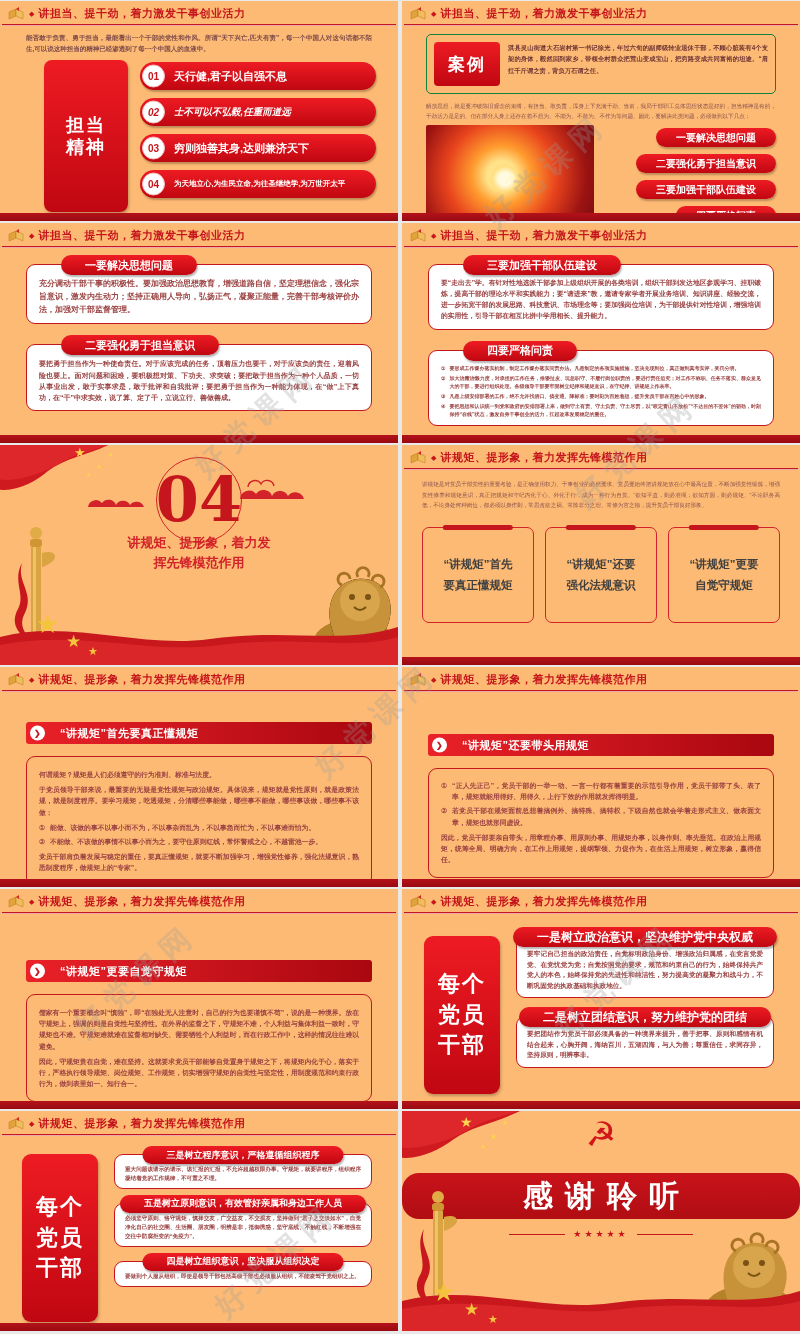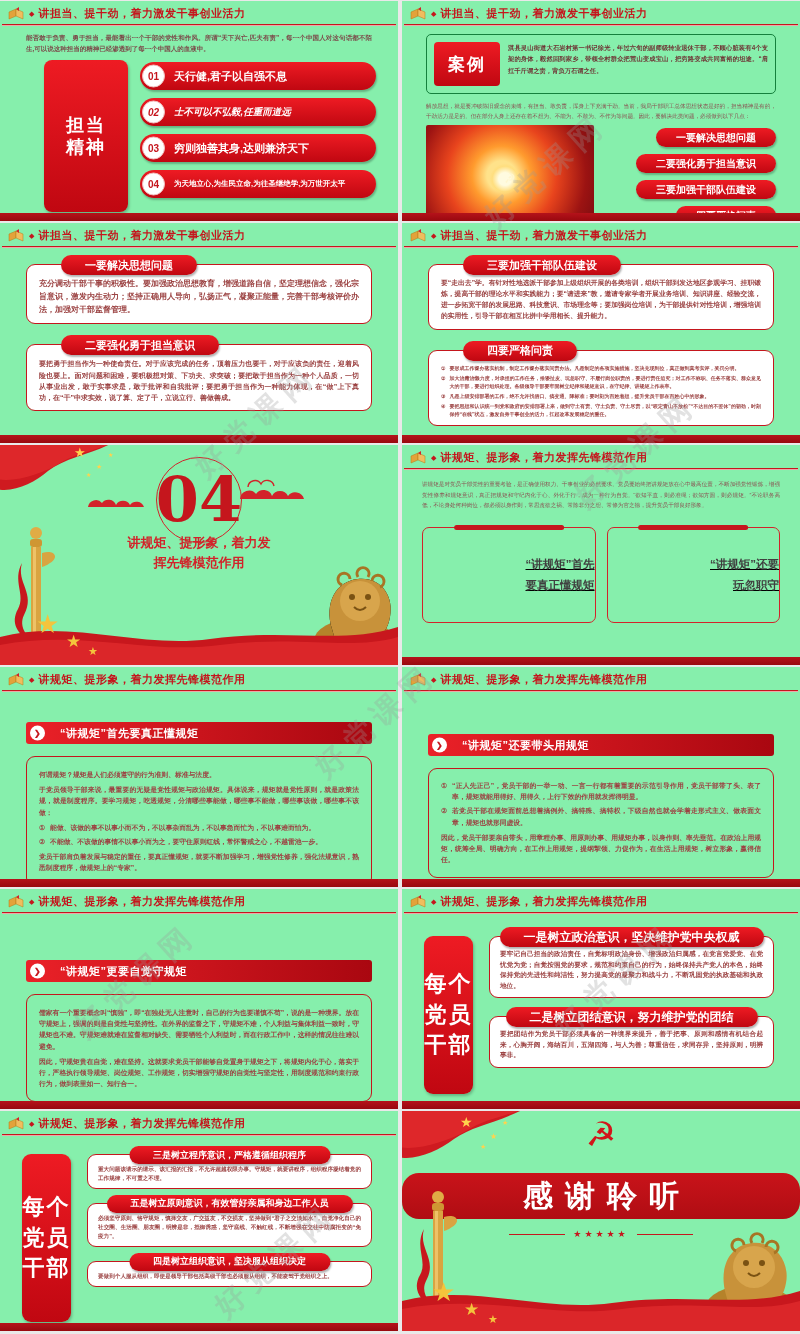--- a/index.html
+++ b/index.html
@@ -1,19 +1,19 @@
 <!DOCTYPE html>
 <html><head>
 <meta charset="utf-8">
 <style>
   * { margin:0; padding:0; box-sizing:border-box; }
   html,body { width:800px; background:#ffffff; font-family:"Liberation Sans",sans-serif; }
   .deck { position:relative; width:800px; height:1334px; background:#e9e9e9; overflow:hidden; }
   .grid { position:absolute; inset:0; display:grid; grid-template-columns:398px 398px; grid-auto-rows:220px; gap:2px 4px; padding-top:1px; }
-  .slide { position:relative; background:#86efac; overflow:hidden; }
+  .slide { position:relative; background:#fdba74; overflow:hidden; }
 
   
   .sl-head { display:flex; align-items:center; gap:4px; padding:5px 8px 3px 8px; }
   .sl-head .ttl { color:#c5161d; font-weight:bold; font-size:11px; letter-spacing:.5px; }
   .diamond { color:#c5161d; font-size:7px; line-height:1; }
   .headline { border-top:1px solid #c5161d; border-bottom:1px solid #eba9a9; height:2px; margin:0 2px; }
   .bottombar { position:absolute; left:0; right:0; bottom:0; height:8px; background:linear-gradient(180deg,#b5121a,#99090f); }
 
   .redgrad { background:linear-gradient(180deg,#ee1b23,#c00711); }
 
@@ -67,41 +67,41 @@
                 border:1px solid #d2232a; border-radius:50%; display:flex; align-items:center; justify-content:center; }
   .s5 .bignum span { font-family:"DejaVu Serif",serif; font-weight:bold; font-size:62px; color:#c5161d; line-height:1; }
   .s5-title { position:absolute; left:0; right:0; top:88px; text-align:center; color:#d2232a; font-weight:bold;
               font-size:13px; line-height:1.55; }
   svg.deco { position:absolute; }
 
   
   .s6-para { font-size:5.6px; line-height:1.9; color:#8a5252; margin:9px 20px 0 20px; text-align:justify; }
   .s6-cards { display:flex; gap:11px; margin:16px 20px 0 20px; }
   .s6-card { position:relative; flex:1; height:96px; border:1px solid #d2232a; border-radius:7px;
-             display:flex; flex-direction:column; align-items:flex-end; justify-content:center; gap:6px;text-decoration:underline; }
+             display:flex; flex-direction:column; align-items:center; justify-content:center; gap:6px; }
   .s6-card::before { content:""; position:absolute; top:-2.5px; left:50%; transform:translateX(-50%);
                      width:64%; height:5px; border-radius:3px; background:#c5161d; }
   .s6-card span { color:#3f3f3f; font-weight:bold; font-size:11.5px; }
 
   
   .bar-head { position:relative; margin:12px 26px 0 26px; height:22px; border-radius:3px;
               background:linear-gradient(90deg,#ea2128,#a90710); display:flex; align-items:center;
               padding-left:34px; color:#fff; font-weight:bold; font-size:11px; letter-spacing:.5px; }
   .bar-head .circ { position:absolute; left:4px; top:50%; transform:translateY(-50%); width:15px; height:15px;
                     background:#fff; border-radius:50%; display:flex; align-items:center; justify-content:center;
                     color:#c5161d; font-size:8px; font-weight:bold; }
   .body-box { border:1px solid #c5161d; border-radius:9px; margin:12px 26px 0 26px; padding:8px 12px;
               font-size:6.8px; line-height:1.65; color:#9c4343; font-weight:bold; text-align:justify; }
   .body-box p { margin:4px 0; }
   .num-li { display:flex; gap:5px; margin:3px 0; }
   .num-li .n { flex:none; }
 
   
   .sxx-wrap { display:flex; gap:16px; margin:22px 26px 0 22px; }
-  .sxx-side { width:49px; border-radius:9px; box-shadow:1px 2px 3px rgba(0,0,0,.25);
+  .sxx-side { width:76px; border-radius:9px; box-shadow:1px 2px 3px rgba(0,0,0,.25);
               display:flex; flex-direction:column; align-items:center; justify-content:center; gap:4px; flex:none; }
   .sxx-side span { color:#fff; font-size:22px; font-weight:bold; letter-spacing:2px; line-height:1.2; }
   .sxx-col { flex:1; display:flex; flex-direction:column; gap:18px; }
   .sxx-col .sec { padding:12px 10px 6px 10px; }
   .sxx-col .sec-pill { left:50%; transform:translateX(-50%); font-size:12px; }
   .sxx-col .sec-body { font-size:6.6px; }
   .s11-col { gap:14px; } .s11-col .sec { padding:10px 10px 5px 10px; }
   .s11-col .sec-body { font-size:5.6px; }
   .s11-col .sec-pill { font-size:9px; height:18px; top:-9px; }
 
@@ -337,21 +337,25 @@
       </div>
       <div class="headline"></div>
       <p class="s6-para">讲规矩是对党员干部党性的重要考验，是正确使用权力、干事创业的必然要求。党员要始终把讲规矩放在心中最高位置，不断加强党性锻炼，增强党性修养和规矩意识，真正把规矩和守纪内化于心、外化于行，成为一种行为自觉。“欲知平直，则必准绳；欲知方圆，则必规矩。”不论职务高低，不论身处何种岗位，都必须以身作则，常思贪欲之祸、常除非分之想、常修为官之德，提升党员干部良好形象。</p>
       <div class="s6-cards">
         <div class="s6-card">
           <span>“讲规矩”首先</span>
           <span>要真正懂规矩</span>
         </div>
         <div class="s6-card">
           <span>“讲规矩”还要</span>
-          <span>玩忽职守</span>
+          <span>强化法规意识</span>
+        </div>
+        <div class="s6-card">
+          <span>“讲规矩”更要</span>
+          <span>自觉守规矩</span>
         </div>
       </div>
       <div class="bottombar"></div>
     </div>
 
     <div class="slide">
       <div class="sl-head">
         <svg class="icon" width="17" height="14" viewBox="0 0 17 14">
           <path d="M1,12 L8,9 L8,2 L1,5 Z" fill="#e3a23a" stroke="#b57a16" stroke-width=".5"></path>
           <path d="M15,12 L8,9 L8,2 L15,5 Z" fill="#f0bd5e" stroke="#b57a16" stroke-width=".5"></path>

